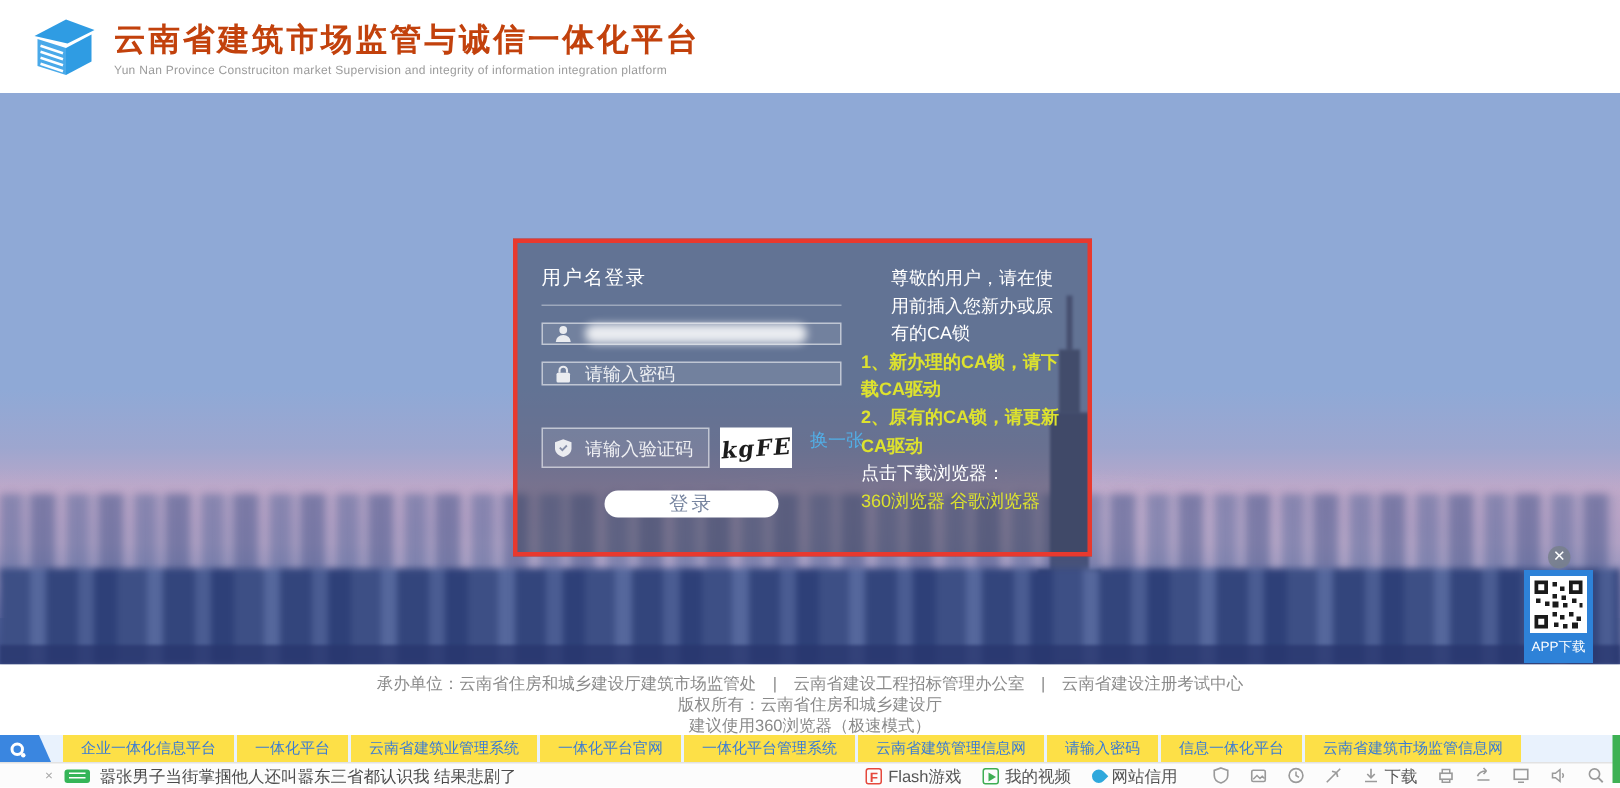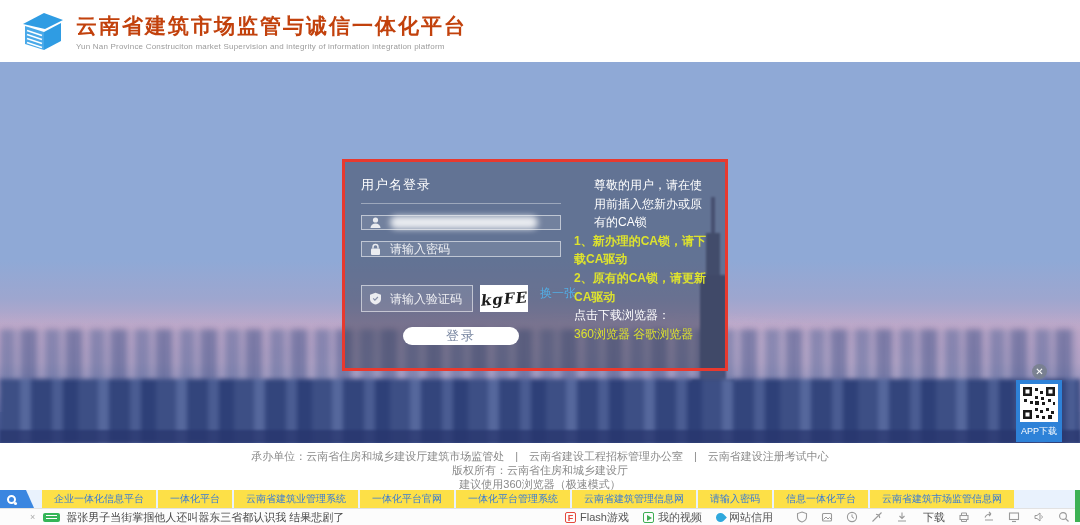--- a/index.html
+++ b/index.html
@@ -105,21 +105,21 @@
   .flash-ico { width:11px; height:11px; border:1px solid #e5493d; color:#e5493d; font-size:9px;
     font-weight:bold; line-height:10px; text-align:center; border-radius:2px; }
   .video-ico { width:11px; height:11px; border:1px solid #3fae54; border-radius:2px; position:relative; }
   .video-ico::after { content:""; position:absolute; left:3px; top:2.5px; border-left:5px solid #3fae54;
     border-top:3px solid transparent; border-bottom:3px solid transparent; }
   .drop-ico { width:9px; height:9px; background:#2fa8dc; border-radius:50% 0 50% 50%;
     transform:rotate(45deg); }
   .sb-icons { display:flex; align-items:center; margin-left:10px; }
   .sb-ico { margin-left:13px; display:flex; align-items:center; cursor:pointer; }
   .sb-ico svg { display:block; }
-  .sb-dl-lbl { margin-left:15px; color:#555; }
+  .sb-dl-lbl { margin-left:3px; color:#555; }
   .scroll-thumb { position:absolute; right:0; top:490px; width:5px; height:32px; background:#3db154; }
 
   a { text-decoration:none; color:inherit; }
 </style>
 </head>
 <body>
 
 <div class="stage">
 
   <div class="header">

